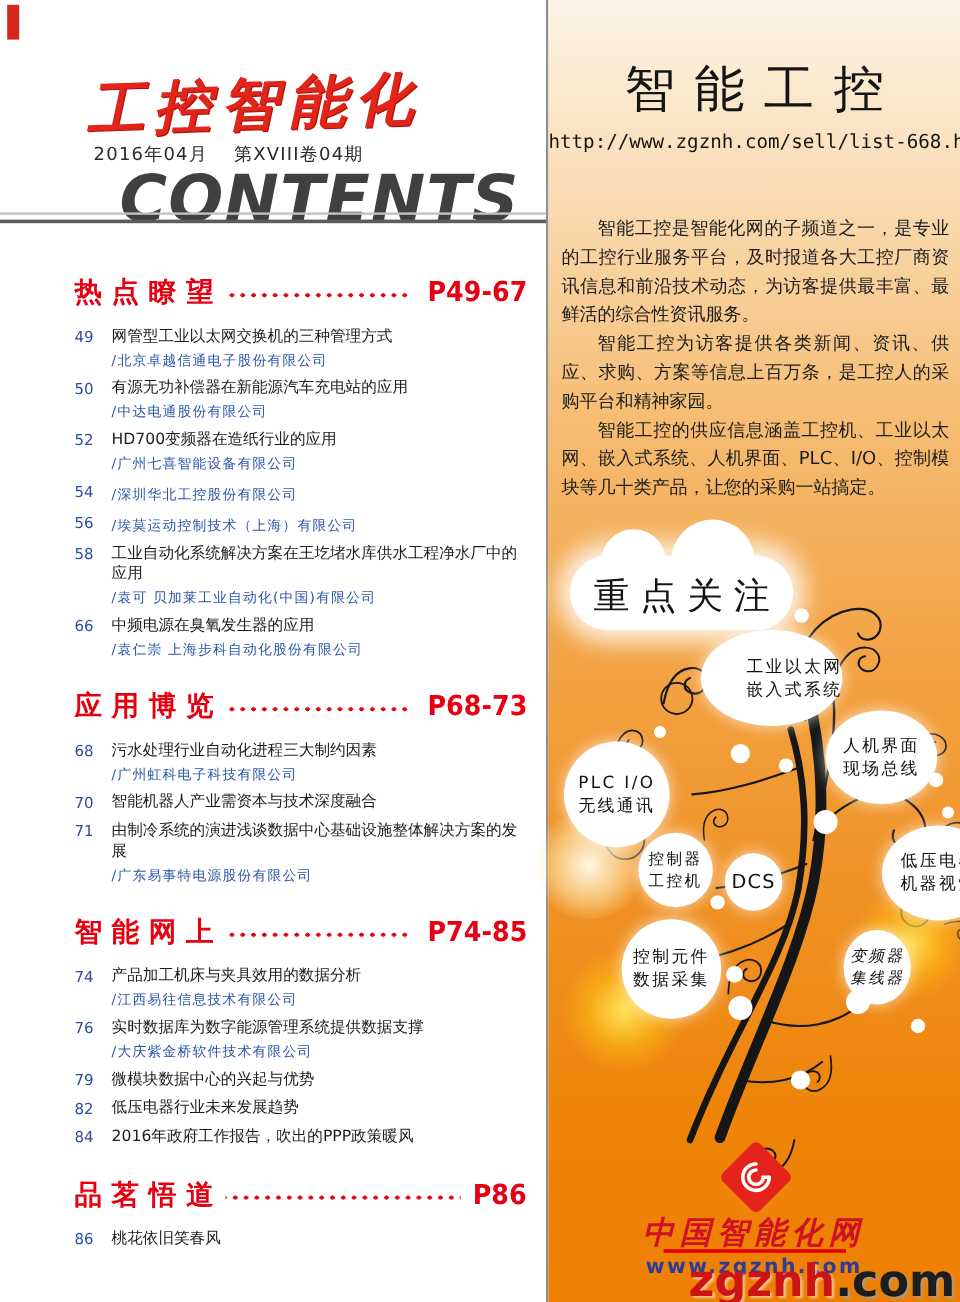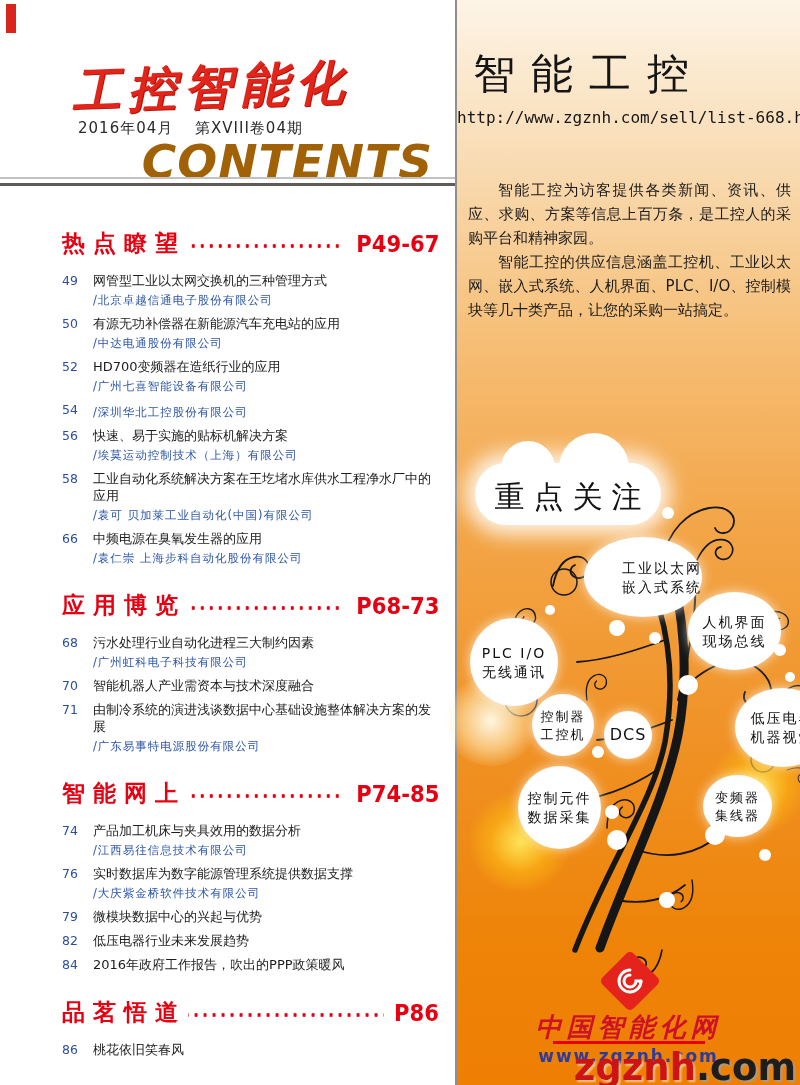--- a/index.html
+++ b/index.html
@@ -6,67 +6,67 @@
   body{font-family:"DejaVu Sans","Liberation Sans",sans-serif;background:#ffffff;}
   .page{position:relative;width:800px;height:1085px;overflow:hidden;background:#ffffff;}
 
   
   .left{position:absolute;left:0;top:0;width:455px;height:1085px;background:#ffffff;border-right:2px solid #8f8f8f;}
   .corner-mark{position:absolute;left:6px;top:4px;width:10px;height:29px;background:#d8261d;}
   .masthead{position:relative;height:186px;}
   .masthead::after{content:'';position:absolute;left:0;right:0;bottom:0;height:4px;border-top:2px solid #c2c2c2;border-bottom:3px solid #5f5b58;}
   .cn-logo{position:absolute;left:72px;top:55px;font-size:48px;font-weight:bold;font-style:italic;color:#e1251b;letter-spacing:8px;transform:rotate(-2deg);white-space:nowrap;text-shadow:1px 1px 0 #b71208;}
   .issue-line{position:absolute;left:78px;top:119px;font-size:15px;color:#2a2a2a;letter-spacing:1px;white-space:nowrap;}
-  .contents-title{position:absolute;right:22px;top:134px;font-size:47px;font-weight:900;font-style:italic;color:#a16207;letter-spacing:1px;}
+  .contents-title{position:absolute;right:22px;top:134px;font-size:54px;font-weight:900;font-style:italic;color:#404040;letter-spacing:1px;}
 
   .toc{padding:24px 16px 0 62px;}
   .sec{margin-top:24px;}
   .sec:first-child{margin-top:18px;}
   .sec-h{display:flex;align-items:center;margin-bottom:13px;}
   .sec-name{font-size:23px;font-weight:bold;color:#e60012;letter-spacing:8px;white-space:nowrap;}
   .leader{flex:1;height:6px;margin:4px 6px 0 2px;background-image:radial-gradient(circle,#e60012 1.7px,rgba(0,0,0,0) 2px);background-size:9px 6px;background-repeat:repeat-x;background-position:center;}
   .sec-pages{font-size:23px;font-weight:bold;color:#e60012;white-space:nowrap;transform:scaleX(.92);transform-origin:right;}
   .item{display:grid;grid-template-columns:31px 1fr;margin-bottom:7px;}
   .num{font-size:12.5px;color:#2b4ea0;padding-top:1px;}
   .ttl{font-size:13px;color:#1c1c1c;font-weight:500;line-height:17px;}
   .by{grid-column:2;font-size:11.5px;color:#2b55a8;letter-spacing:1px;line-height:15px;margin-top:4px;}
   .by:empty{display:none;}
 
   
   .right{position:absolute;left:457px;top:0;width:343px;height:1085px;
     background:linear-gradient(180deg,#fdf4e6 0%,#f9ddb6 14%,#f6bd74 32%,#f3a649 48%,#f09226 68%,#ee8409 86%,#ee7f03 100%);}
-  .promo-title{position:absolute;left:0;right:0;top:46px;font-size:42px;color:#151515;letter-spacing:16px;text-indent:16px;white-space:nowrap;}
+  .promo-title{position:absolute;left:0;right:0;top:46px;text-align:center;font-size:42px;color:#151515;letter-spacing:16px;text-indent:16px;white-space:nowrap;}
   .promo-url{position:absolute;left:0;right:0;top:108px;text-align:center;font-family:"DejaVu Sans Mono","Liberation Mono",monospace;font-size:16px;color:#151515;white-space:nowrap;}
   .promo-text{position:absolute;left:11px;right:9px;top:178px;font-size:15px;line-height:1.6;color:#1b1b1b;text-align:justify;}
   .promo-text p{margin:0;text-indent:2em;}
 
   .cloud{position:absolute;left:18px;top:463px;width:186px;height:62px;background:#fff;border-radius:34px;box-shadow:0 0 20px 10px rgba(255,255,255,.85);}
   .cloud::before{content:'';position:absolute;left:26px;top:-22px;width:54px;height:54px;border-radius:50%;background:#fff;}
   .cloud::after{content:'';position:absolute;left:84px;top:-30px;width:70px;height:70px;border-radius:50%;background:#fff;}
   .cloud-label{position:absolute;left:0;right:0;top:14px;text-align:center;font-size:30px;color:#141414;letter-spacing:9px;text-indent:9px;white-space:nowrap;z-index:2;}
 
   .tree{position:absolute;left:0;top:0;width:343px;height:1085px;}
   .glow{position:absolute;border-radius:50%;}
   .glow1{left:8px;top:792px;width:110px;height:100px;background:radial-gradient(circle,rgba(255,232,90,.95) 0%,rgba(255,190,20,.55) 40%,rgba(255,190,20,0) 70%);}
   .glow2{left:252px;top:738px;width:100px;height:96px;background:radial-gradient(circle,rgba(255,228,80,.9) 0%,rgba(255,185,10,.5) 42%,rgba(255,185,10,0) 70%);}
   .glow3{left:-14px;top:676px;width:96px;height:90px;background:radial-gradient(circle,rgba(255,252,235,.95) 0%,rgba(255,240,190,.5) 45%,rgba(255,240,190,0) 72%);}
 
   .bubble{position:absolute;background:#ffffff;border-radius:50%;display:flex;flex-direction:column;align-items:center;justify-content:center;gap:5px;color:#111;box-shadow:0 0 12px rgba(255,255,255,.7);z-index:3;}
   .bubble span{display:block;font-size:14px;letter-spacing:2px;white-space:nowrap;line-height:1;}
   .bubble span:empty{display:none;}
-  .b1{left:127px;top:537px;width:80px;height:80px;padding-left:38px;}
+  .b1{left:127px;top:525px;width:80px;height:80px;padding-left:38px;}
   .b2{left:231px;top:592px;width:93px;height:78px;}
   .b3{left:13px;top:618px;width:88px;height:88px;}
   .b4{left:75px;top:694px;width:62px;height:62px;}
   .b4 span{font-size:13px;}
   .b5{left:147px;top:711px;width:48px;height:48px;}
   .b5 span{font-size:16px;letter-spacing:1px;}
   .b6{left:261px;top:688px;width:95px;height:79px;margin-left:17px;}
   .b7{left:61px;top:766px;width:83px;height:83px;}
-  .b8{left:246px;top:775px;width:69px;height:62px;}
+  .b8{left:246px;top:775px;width:56px;height:62px;font-style:italic;}
   .b8 span{font-size:13px;}
 
   .footer-logo{position:absolute;left:151px;top:959px;width:44px;height:44px;background:#e3231c;border-radius:5px;transform:rotate(45deg);z-index:2;}
   .footer-logo svg{position:absolute;left:3px;top:3px;transform:rotate(-45deg);}
   .brand-name{position:absolute;left:0;right:0;top:1010px;text-align:center;font-size:26px;font-weight:bold;font-style:italic;color:#cf1126;letter-spacing:5px;white-space:nowrap;}
   .brand-rule{position:absolute;left:96px;top:1041px;width:152px;height:3px;background:#e60012;}
   .brand-site{position:absolute;left:0;right:0;top:1046px;text-align:center;font-size:17px;font-weight:bold;color:#2f3b9b;letter-spacing:2px;white-space:nowrap;}
   .watermark{position:absolute;right:4px;top:1046px;font-size:37px;font-weight:bold;white-space:nowrap;z-index:5;letter-spacing:0px;}
   .wm-red{color:#cc1414;text-shadow:2px 2px 2px rgba(255,255,255,.55);}
   .wm-dark{color:#1d1d1d;text-shadow:2px 2px 2px rgba(160,160,160,.8);}
@@ -107,21 +107,20 @@
           <span class="num">52</span>
           <span class="ttl">HD700变频器在造纸行业的应用</span>
           <span class="by">/广州七喜智能设备有限公司</span>
         </div>
         <div class="item">
           <span class="num">54</span>
           <span class="by">/深圳华北工控股份有限公司</span>
         </div>
         <div class="item">
           <span class="num">56</span>
-          <span class="ttl">快速、易于实施的贴标机解决方案</span>
           <span class="by">/埃莫运动控制技术（上海）有限公司</span>
         </div>
         <div class="item">
           <span class="num">58</span>
           <span class="ttl">工业自动化系统解决方案在王圪堵水库供水工程净水厂中的应用</span>
           <span class="by">/袁可 贝加莱工业自动化(中国)有限公司</span>
         </div>
         <div class="item">
           <span class="num">66</span>
           <span class="ttl">中频电源在臭氧发生器的应用</span>
@@ -201,20 +200,21 @@
     </div>
 
   </div>
 
   <div class="right">
 
     <div class="promo-title">智能工控</div>
     <div class="promo-url">http://www.zgznh.com/sell/list-668.html</div>
 
     <div class="promo-text">
+      <p>智能工控是智能化网的子频道之一，是专业的工控行业服务平台，及时报道各大工控厂商资讯信息和前沿技术动态，为访客提供最丰富、最鲜活的综合性资讯服务。</p>
       <p>智能工控为访客提供各类新闻、资讯、供应、求购、方案等信息上百万条，是工控人的采购平台和精神家园。</p>
       <p>智能工控的供应信息涵盖工控机、工业以太网、嵌入式系统、人机界面、PLC、I/O、控制模块等几十类产品，让您的采购一站搞定。</p>
     </div>
 
     <svg class="tree" viewBox="0 0 343 1085" xmlns="http://www.w3.org/2000/svg">
       <defs>
         <path id="curl" d="M0 0 C3 -16 10 -27 21 -29 C31 -31 38 -23 35 -15 C33 -8 25 -6 20 -10 C16 -13 17 -19 22 -21" fill="none"></path>
       </defs>
       <g stroke="#161616" fill="none" stroke-linecap="round">
         <path d="M143 948 C172 868 208 800 221 735 C232 678 228 615 211 558" stroke-width="9"></path>

